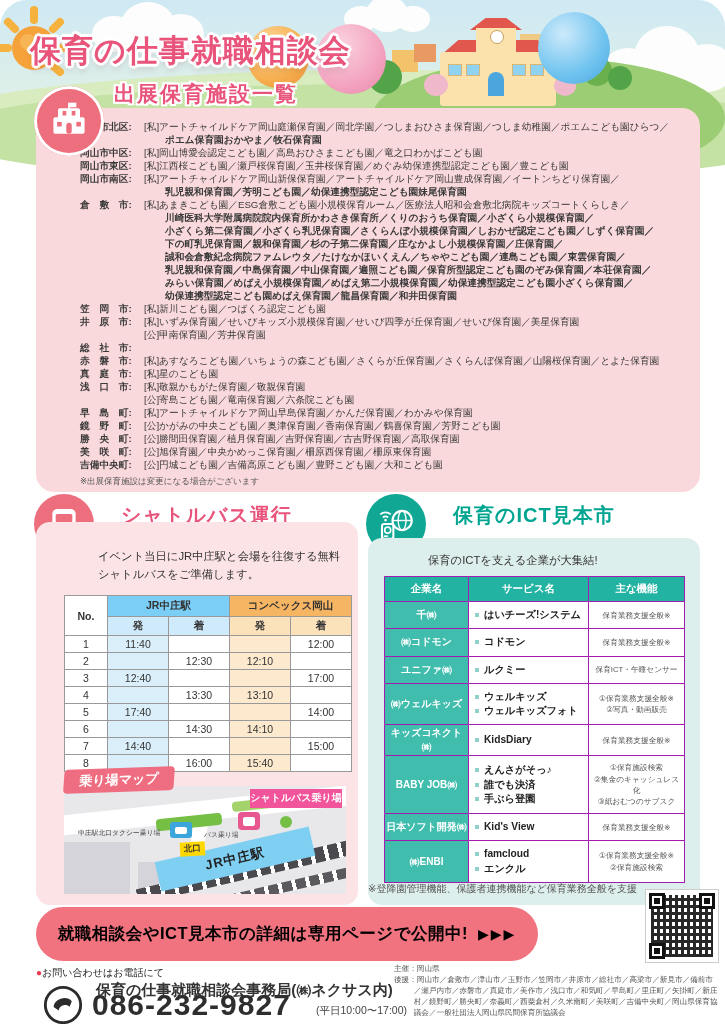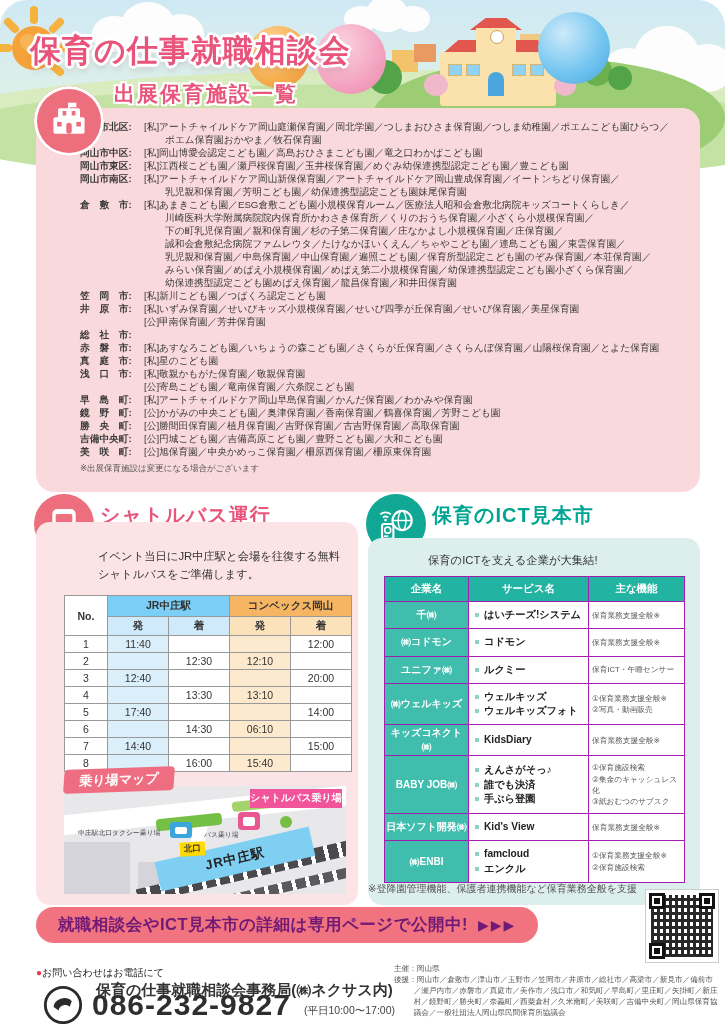--- a/index.html
+++ b/index.html
@@ -39,27 +39,27 @@
   .subtitle{position:absolute;left:114px;top:80px;font-size:21px;font-weight:900;color:#e9547b;letter-spacing:2px;
     text-shadow:-2px -2px 0 #fff,2px -2px 0 #fff,-2px 2px 0 #fff,2px 2px 0 #fff,0 -2px 0 #fff,0 2px 0 #fff,-2px 0 0 #fff,2px 0 0 #fff;}
   
   .fpanel{position:absolute;left:36px;top:108px;width:664px;height:384px;background:#fad9dc;border-radius:18px;}
   .fbadge{position:absolute;left:34px;top:86px;width:70px;height:70px;border-radius:50%;background:#ed6e7d;
     display:flex;align-items:center;justify-content:center;box-shadow:0 0 0 3px #fff inset;}
   .flist{position:absolute;left:44px;top:12px;width:608px;font-size:9.7px;line-height:13px;color:#3a3a3a;}
   .f-row{display:flex;}
   .f-name{width:64px;flex:none;font-weight:700;}
   .f-body{flex:1;}
-  .f-line.cont{padding-left:21px;}
+  .f-line.cont{padding-left:21px;font-weight:bold;}
   .f-note{margin-top:4px;font-size:8.5px;color:#555;}
   
   .sec-icon{position:absolute;width:60px;height:60px;border-radius:50%;display:flex;align-items:center;justify-content:center;}
   .sec-icon.pink{background:#ed6e7d;}
   .sec-icon.teal{background:#11a795;}
-  .sec-title{position:absolute;font-size:20px;font-weight:900;letter-spacing:1px;}
+  .sec-title{position:absolute;font-size:20px;font-weight:900;letter-spacing:1px;margin-left:21px;}
   .sec-title.pink{color:#e9547b;}
   .sec-title.teal{color:#00a591;}
   
   .spanel{position:absolute;left:36px;top:522px;width:322px;height:383px;background:#fce4e6;border-radius:14px;}
   .s-desc{position:absolute;left:62px;top:26px;width:248px;font-size:11.3px;line-height:1.55;color:#333;}
   .s-table{position:absolute;left:28px;top:73px;border-collapse:collapse;background:#fff;font-size:10.5px;}
   .s-table th,.s-table td{border:1px solid #999;text-align:center;padding:0;}
   .s-table th{font-weight:700;height:20px;}
   .s-table th.noh{width:42px;background:#fff;}
   .s-table th.g0{background:#7bcef5;width:120px;}
@@ -99,26 +99,26 @@
   .ipanel{position:absolute;left:368px;top:538px;width:332px;height:367px;background:#ddefec;border-radius:14px;}
   .i-desc{position:absolute;left:60px;top:15px;width:260px;font-size:11.3px;color:#333;}
   .i-table{position:absolute;left:16px;top:38px;width:300px;border-collapse:collapse;background:#fff;table-layout:fixed;}
   .i-table th,.i-table td{border:1px solid #a21caf;}
   .i-table th{background:#23b3a2;color:#fff;font-size:10.5px;font-weight:700;height:22px;}
   .i-table col.c1{width:84px;}.i-table col.c2{width:120px;}.i-table col.c3{width:96px;}
   .i-table td.co{background:#41bdae;color:#fff;font-size:10px;font-weight:700;text-align:center;}
   .i-table td.sv{padding:6px 3px 6px 5px;}
   .sv-item{font-size:10.2px;font-weight:700;color:#222;line-height:1.4;padding-left:10px;position:relative;}
   .sv-item::before{content:'';position:absolute;left:1px;top:5px;width:4px;height:4px;background:#8fd0c8;}
-  .i-table td.fn{padding:6px 3px;}
+  .i-table td.fn{padding:6px 3px;text-align:center;}
   .fn-item{font-size:7.7px;color:#555;line-height:1.45;}
   .i-foot{position:absolute;left:0;top:344px;width:332px;text-align:left;font-size:10px;color:#555;}
   
-  .banner{position:absolute;left:36px;top:907px;width:502px;height:36px;background:#f0737f;border-radius:27px;
-    display:flex;align-items:center;justify-content:center;gap:10px;color:#701a75;}
+  .banner{position:absolute;left:36px;top:907px;width:502px;height:54px;background:#f0737f;border-radius:27px;
+    display:flex;align-items:center;justify-content:center;gap:10px;color:#000000;}
   .banner .txt{font-size:16.5px;font-weight:900;letter-spacing:0.5px;}
   .banner .arr{font-size:14px;letter-spacing:2px;font-weight:700;}
   .bubble{position:absolute;left:544px;top:891px;width:96px;height:72px;background:#f0737f;border-radius:50%;
     display:flex;flex-direction:column;align-items:center;justify-content:center;color:#fff;font-weight:900;
     font-size:15px;line-height:1.25;}
   .bubble::before{content:'';position:absolute;left:-7px;bottom:16px;width:0;height:0;
     border-top:8px solid transparent;border-bottom:4px solid transparent;border-right:14px solid #f0737f;transform:rotate(14deg);}
   .qr{position:absolute;left:645px;top:889px;width:74px;height:74px;background:#fff;border:1px solid #ccc;padding:5px;box-sizing:border-box;}
   .qr .pat{position:absolute;left:5px;top:5px;right:5px;bottom:5px;
     background-image:repeating-linear-gradient(0deg,#111 0 3px,transparent 3px 7px),
@@ -126,21 +126,21 @@
     background-blend-mode:normal;opacity:.9;}
   .qr .fnd{position:absolute;width:16px;height:16px;border:3px solid #111;background:#fff;box-sizing:border-box;}
   .qr .fnd::after{content:'';position:absolute;left:2px;top:2px;width:6px;height:6px;background:#111;}
   .qr .f1{left:3px;top:3px;} .qr .f2{right:3px;top:3px;} .qr .f3{left:3px;bottom:3px;}
   
   .c-note{position:absolute;left:36px;top:966px;font-size:10px;color:#222;}
   .c-note .dot{color:#e8384f;}
   .c-office{position:absolute;left:96px;top:981px;font-size:15px;font-weight:700;color:#333;}
   .c-phone-icon{position:absolute;left:42px;top:984px;width:42px;height:42px;}
   .c-number{position:absolute;left:92px;top:988px;font-size:30px;font-weight:900;color:#2e2e2e;letter-spacing:1px;}
-  .c-hours{position:absolute;left:304px;top:1004px;font-size:10.5px;color:#444;}
+  .c-hours{position:absolute;left:316px;top:1004px;font-size:10.5px;color:#444;}
   .c-right{position:absolute;left:394px;top:963px;width:326px;font-size:7.6px;color:#555;line-height:1.45;}
   .c-right .sup{padding-left:2.6em;text-indent:-2.6em;}
 </style>
 </head>
 <body>
 
 <div class="page">
 
   <div class="sky"></div>
   <div class="hill2"></div>
@@ -233,20 +233,21 @@
           <div class="f-body">
             <div class="f-line">[私]アートチャイルドケア岡山新保保育園／アートチャイルドケア岡山豊成保育園／イートンちどり保育園／</div>
             <div class="f-line cont">乳児親和保育園／芳明こども園／幼保連携型認定こども園妹尾保育園</div>
           </div>
         </div>
         <div class="f-row">
           <div class="f-name">倉　敷　市:</div>
           <div class="f-body">
             <div class="f-line">[私]あまきこども園／ESG倉敷こども園小規模保育ルーム／医療法人昭和会倉敷北病院キッズコートくらしき／</div>
             <div class="f-line cont">川崎医科大学附属病院院内保育所かわさき保育所／くりのおうち保育園／小ざくら小規模保育園／</div>
+            <div class="f-line cont">小ざくら第二保育園／小ざくら乳児保育園／さくらんぼ小規模保育園／しおかぜ認定こども園／しずく保育園／</div>
             <div class="f-line cont">下の町乳児保育園／親和保育園／杉の子第二保育園／庄なかよし小規模保育園／庄保育園／</div>
             <div class="f-line cont">誠和会倉敷紀念病院ファムレウタ／たけなかほいくえん／ちゃやこども園／連島こども園／東雲保育園／</div>
             <div class="f-line cont">乳児親和保育園／中島保育園／中山保育園／遍照こども園／保育所型認定こども園のぞみ保育園／本荘保育園／</div>
             <div class="f-line cont">みらい保育園／めばえ小規模保育園／めばえ第二小規模保育園／幼保連携型認定こども園小ざくら保育園／</div>
             <div class="f-line cont">幼保連携型認定こども園めばえ保育園／龍昌保育園／和井田保育園</div>
           </div>
         </div>
         <div class="f-row">
           <div class="f-name">笠　岡　市:</div>
           <div class="f-body">
@@ -294,29 +295,29 @@
             <div class="f-line">[公]かがみの中央こども園／奥津保育園／香南保育園／鶴喜保育園／芳野こども園</div>
           </div>
         </div>
         <div class="f-row">
           <div class="f-name">勝　央　町:</div>
           <div class="f-body">
             <div class="f-line">[公]勝間田保育園／植月保育園／吉野保育園／古吉野保育園／高取保育園</div>
           </div>
         </div>
         <div class="f-row">
+          <div class="f-name">美　咲　町:</div>
+          <div class="f-body">
+            <div class="f-line">[公]旭保育園／中央かめっこ保育園／柵原西保育園／柵原東保育園</div>
+          </div>
+        </div>
+        <div class="f-row">
           <div class="f-name">吉備中央町:</div>
           <div class="f-body">
             <div class="f-line">[公]円城こども園／吉備高原こども園／豊野こども園／大和こども園</div>
-          </div>
-        </div>
-        <div class="f-row">
-          <div class="f-name">美　咲　町:</div>
-          <div class="f-body">
-            <div class="f-line">[公]旭保育園／中央かめっこ保育園／柵原西保育園／柵原東保育園</div>
           </div>
         </div>
         <div class="f-note">※出展保育施設は変更になる場合がございます</div>
       </div>
   </div>
   <div class="fbadge">
     <svg viewBox="0 0 48 48" width="44" height="44">
       <rect x="23" y="4" width="2" height="8" fill="#fff"></rect>
         <rect x="25" y="4" width="7" height="5" fill="#fff"></rect>
       <rect x="12" y="10" width="24" height="12" rx="2" fill="#fff"></rect>
@@ -370,41 +371,41 @@
             <td class="t c0"></td>
             <td class="t c1">12:30</td>
             <td class="t c2">12:10</td>
             <td class="t c3"></td>
           </tr>
           <tr>
             <td class="no">3</td>
             <td class="t c0">12:40</td>
             <td class="t c1"></td>
             <td class="t c2"></td>
-            <td class="t c3">20:00</td>
+            <td class="t c3">17:00</td>
           </tr>
           <tr>
             <td class="no">4</td>
             <td class="t c0"></td>
             <td class="t c1">13:30</td>
             <td class="t c2">13:10</td>
             <td class="t c3"></td>
           </tr>
           <tr>
             <td class="no">5</td>
             <td class="t c0">17:40</td>
             <td class="t c1"></td>
             <td class="t c2"></td>
             <td class="t c3">14:00</td>
           </tr>
           <tr>
             <td class="no">6</td>
             <td class="t c0"></td>
             <td class="t c1">14:30</td>
-            <td class="t c2">06:10</td>
+            <td class="t c2">14:10</td>
             <td class="t c3"></td>
           </tr>
           <tr>
             <td class="no">7</td>
             <td class="t c0">14:40</td>
             <td class="t c1"></td>
             <td class="t c2"></td>
             <td class="t c3">15:00</td>
           </tr>
           <tr>

